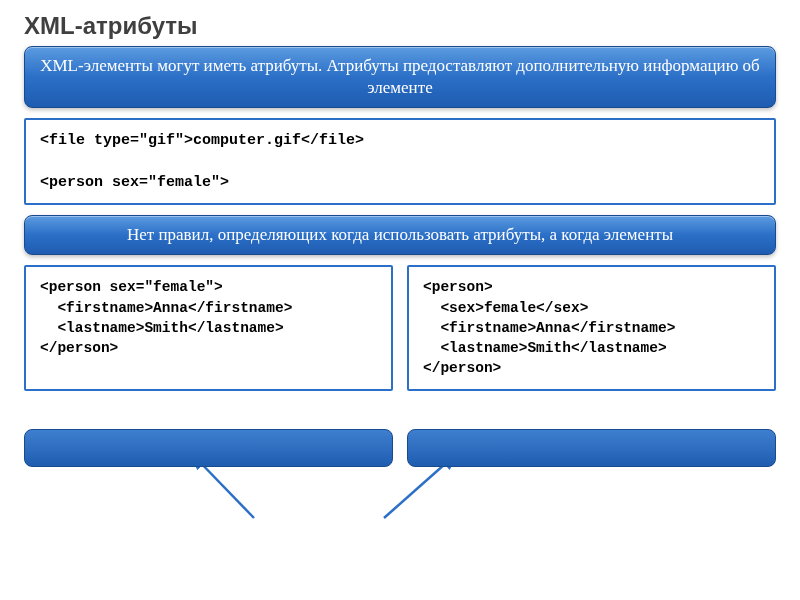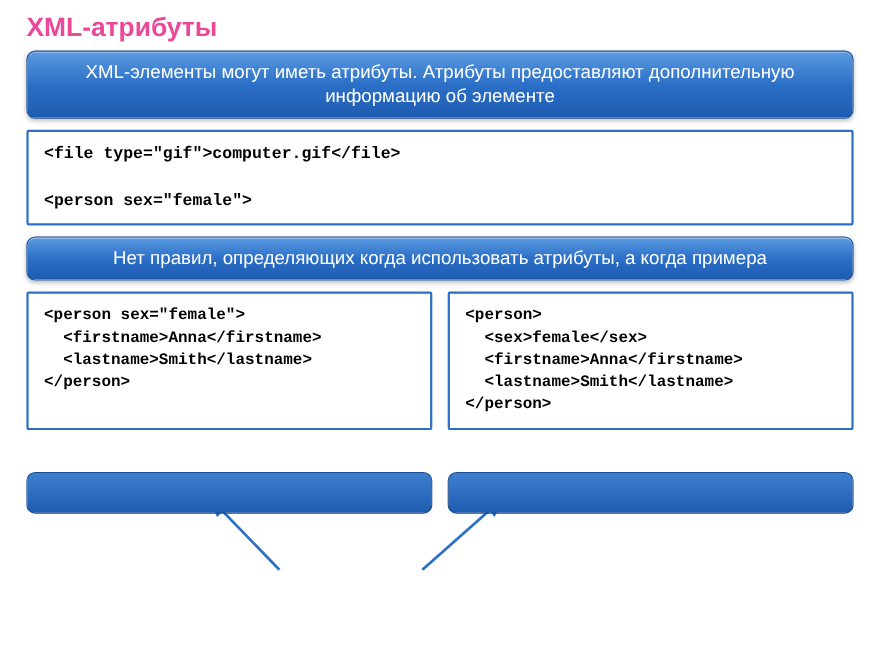--- a/index.html
+++ b/index.html
@@ -7,34 +7,35 @@
     width: 800px;
     height: 600px;
     background: #ffffff;
     font-family: Arial, sans-serif;
     padding: 12px 24px;
     position: relative;
   }
   .title {
     font-size: 24px;
     font-weight: bold;
-    color: #ec4899;
+    color: #404040;
     margin-bottom: 6px;
   }
   .blue-box {
     background: linear-gradient(to bottom, #5b9be0 0%, #2b6fc7 50%, #1e5cb0 100%);
     border: 1px solid #1a4a8e;
     border-radius: 8px;
     padding: 8px 1px;
     color: #fff;
     text-align: center;
     font-size: 17px;
     line-height: 1.3;
     box-shadow: 0 2px 4px rgba(0,0,0,0.25), inset 0 1px 0 rgba(255,255,255,0.4);
     margin-bottom: 10px;
+    font-family: Liberation Serif, serif;
   }
   .code-box {
     background: #fff;
     border: 2px solid #2b6fc7;
     border-radius: 2px;
     padding: 10px 14px;
     font-family: "Courier New", monospace;
     font-weight: bold;
     font-size: 15px;
     color: #000;
@@ -88,21 +89,21 @@
 <body>
 
 <div class="title">XML-атрибуты</div>
 
 <div class="blue-box">XML-элементы могут иметь атрибуты. Атрибуты предоставляют дополнительную информацию об элементе</div>
 
 <div class="code-box">&lt;file type="gif"&gt;computer.gif&lt;/file&gt;
 
 &lt;person sex="female"&gt;</div>
 
-<div class="blue-box">Нет правил, определяющих когда использовать атрибуты, а когда примера</div>
+<div class="blue-box">Нет правил, определяющих когда использовать атрибуты, а когда элементы</div>
 
 <div class="row">
   <div class="code-box">&lt;person sex="female"&gt;
   &lt;firstname&gt;Anna&lt;/firstname&gt;
   &lt;lastname&gt;Smith&lt;/lastname&gt;
 &lt;/person&gt;</div>
   <div class="code-box">&lt;person&gt;
   &lt;sex&gt;female&lt;/sex&gt;
   &lt;firstname&gt;Anna&lt;/firstname&gt;
   &lt;lastname&gt;Smith&lt;/lastname&gt;

